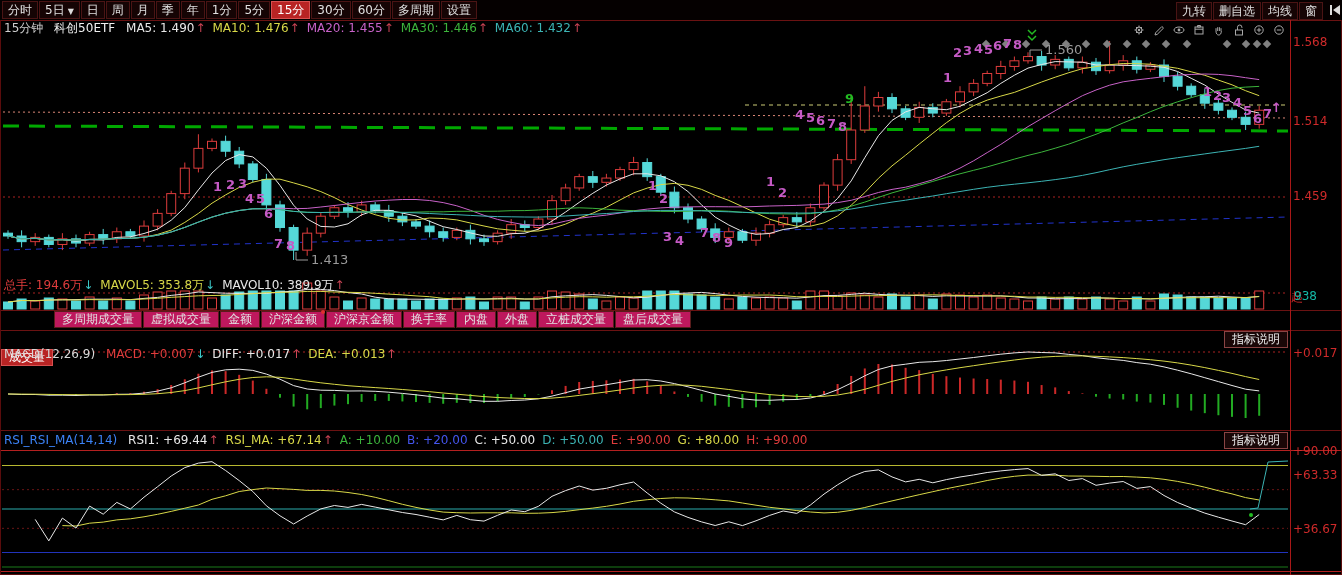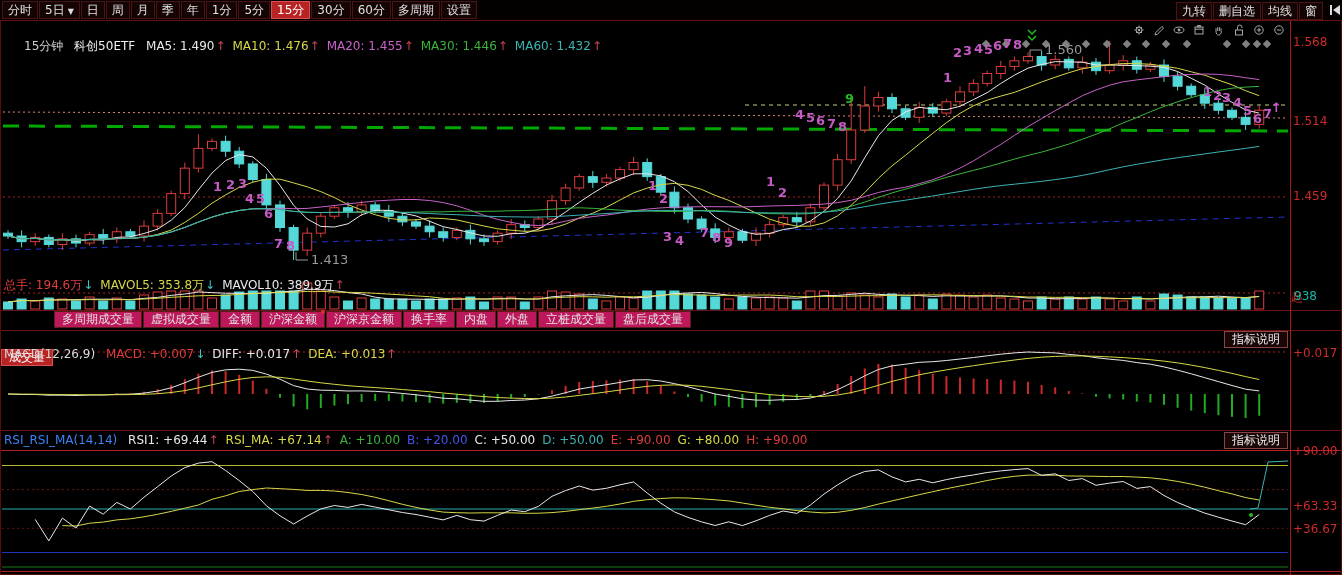--- a/index.html
+++ b/index.html
@@ -523,21 +523,21 @@
       <line x1="2" y1="78" x2="1288" y2="78" stroke="#2aacac" stroke-width="1"></line>
       <line x1="2" y1="97.32849999999999" x2="1288" y2="97.32849999999999" stroke="#6a1515" stroke-width="1" stroke-dasharray="2,3"></line>
       <line x1="2" y1="121.5" x2="1288" y2="121.5" stroke="#2233bb" stroke-width="1"></line>
       <line x1="2" y1="136" x2="1288" y2="136" stroke="#1a7a1a" stroke-width="1"></line>
       <polyline points="62.4,94.6 76.0,95.0 89.6,92.2 103.2,91.1 116.8,88.9 130.4,87.8 144.0,85.8 157.6,83.3 171.2,80.4 184.8,77.2 198.4,74.0 212.0,68.3 225.6,64.8 239.2,60.5 252.8,58.6 266.4,57.0 280.0,57.7 293.6,58.4 307.2,59.4 320.8,59.4 334.4,60.0 348.0,61.5 361.6,63.5 375.2,66.3 388.8,69.7 402.4,73.3 416.0,76.4 429.6,79.0 443.2,81.1 456.8,81.7 470.4,82.0 484.0,81.8 497.6,81.8 511.2,81.8 524.8,82.3 538.4,82.2 552.0,81.6 565.6,80.4 579.2,78.7 592.8,77.1 606.4,75.3 620.0,73.0 633.6,70.3 647.2,68.7 660.8,67.5 674.4,66.8 688.0,67.0 701.6,67.8 715.2,68.8 728.8,69.9 742.4,72.0 756.0,74.2 769.6,76.3 783.2,77.8 796.8,79.6 810.4,81.0 824.0,81.9 837.6,81.3 851.2,79.4 864.8,76.5 878.4,73.1 892.0,69.9 905.6,66.8 919.2,63.7 932.8,60.7 946.4,57.7 960.0,55.0 973.6,52.4 987.2,49.5 1000.8,47.1 1014.4,45.3 1028.0,44.1 1041.6,44.1 1055.2,44.2 1068.8,45.0 1082.4,45.1 1096.0,45.3 1109.6,45.6 1123.2,45.5 1136.8,46.1 1150.4,46.8 1164.0,48.3 1177.6,50.4 1191.2,53.1 1204.8,56.2 1218.4,59.7 1232.0,62.9 1245.6,66.6 1259.2,69.0" fill="none" stroke="#d8d848" stroke-width="1"></polyline>
       <polyline points="35.2,88.4 48.8,109.9 62.4,87.1 76.0,97.1 89.6,75.1 103.2,83.2 116.8,71.4 130.4,78.0 144.0,66.2 157.6,55.7 171.2,45.0 184.8,36.6 198.4,32.1 212.0,30.7 225.6,39.5 239.2,49.6 252.8,60.5 266.4,74.8 280.0,84.8 293.6,93.0 307.2,85.0 320.8,77.9 334.4,74.5 348.0,76.4 361.6,73.4 375.2,76.1 388.8,78.8 402.4,81.5 416.0,83.5 429.6,86.2 443.2,88.9 456.8,84.4 470.4,88.7 484.0,90.1 497.6,84.3 511.2,79.0 524.8,80.7 538.4,75.3 552.0,65.3 565.6,59.6 579.2,55.0 592.8,59.1 606.4,57.3 620.0,53.8 633.6,51.0 647.2,62.0 660.8,72.2 674.4,80.9 688.0,86.4 701.6,90.9 715.2,94.5 728.8,90.8 742.4,94.6 756.0,89.8 769.6,84.4 783.2,80.0 796.8,82.4 810.4,74.0 824.0,63.1 837.6,53.8 851.2,45.7 864.8,40.5 878.4,38.9 892.0,45.9 905.6,50.9 919.2,48.3 932.8,51.8 946.4,48.6 960.0,46.0 973.6,43.9 987.2,41.5 1000.8,39.9 1014.4,38.6 1028.0,37.6 1041.6,44.4 1055.2,42.8 1068.8,49.5 1082.4,47.6 1096.0,54.3 1109.6,52.1 1123.2,50.5 1136.8,57.4 1150.4,55.6 1164.0,64.5 1177.6,71.5 1191.2,77.0 1204.8,82.1 1218.4,86.2 1232.0,90.0 1245.6,93.7 1259.2,83.5" fill="none" stroke="#e8e8e8" stroke-width="1"></polyline>
       <polyline points="1250,78 1258,77 1268,31 1288,30" fill="none" stroke="#3cb4b4"></polyline>
       <circle cx="1251" cy="84" r="2" fill="#22bb22"></circle>
     </svg>
 
-  <div class="ovl hdr" style="left:4px;top:38px;margin-left:20px;">
+  <div class="ovl hdr" style="left:4px;top:20px;">
     <span style="color:#cfcfcf;">15分钟</span>
     <span style="color:#f0f0f0;">科创50ETF</span>
     <span id="maLabels"><span style="color: rgb(232, 232, 232);">MA5: 1.490</span><span style="color: rgb(204, 68, 85); margin-left: -6px;">↑</span><span style="color: rgb(216, 216, 72);">MA10: 1.476</span><span style="color: rgb(204, 68, 85); margin-left: -6px;">↑</span><span style="color: rgb(200, 98, 200);">MA20: 1.455</span><span style="color: rgb(204, 68, 85); margin-left: -6px;">↑</span><span style="color: rgb(60, 180, 60);">MA30: 1.446</span><span style="color: rgb(204, 68, 85); margin-left: -6px;">↑</span><span style="color: rgb(60, 180, 180);">MA60: 1.432</span><span style="color: rgb(204, 68, 85); margin-left: -6px;">↑</span></span>
   </div>
   <div class="icons" id="chartIcons">
       <svg width="13" height="14">
         <circle cx="6" cy="7" r="3" fill="none" stroke="#a8a8a8"></circle>
         <circle cx="6" cy="7" r="1.2" fill="#a8a8a8"></circle>
         <path d="M6 2.5v2M6 9.5v2M1.5 7h2M8.5 7h2M3 4l1.4 1.4M7.6 8.6L9 10M9 4L7.6 5.4M4.4 8.6L3 10" stroke="#a8a8a8" stroke-width="1" fill="none"></path>
       </svg>
@@ -608,21 +608,21 @@
   <div class="hline" style="top:571px;background:#b42020;"></div>
   <div class="hline" style="top:574px;background:#5a0c0c;"></div>
 
   <div id="mainAxis">
       <div class="axis-lbl" style="top: 35px;">1.568</div>
       <div class="axis-lbl" style="top: 114px;">1.514</div>
       <div class="axis-lbl" style="top: 189px;">1.459</div>
     </div>
   <div id="rsiAxis">
       <div class="axis-lbl" style="top: 444px;">+90.00</div>
-      <div class="axis-lbl" style="top: 499px;">+63.33</div>
+      <div class="axis-lbl" style="top: 468px;">+63.33</div>
       <div class="axis-lbl" style="top: 522px;">+36.67</div>
     </div>
 
   <div class="vline" style="left:0;top:20px;height:555px;background:#5a0c0c;"></div>
   <div class="vline" style="left:1290px;top:20px;height:555px;background:#a81818;"></div>
   <div class="vline" style="left:1341px;top:20px;height:555px;background:#5a0c0c;"></div>
 
 </div>
 
 </body></html>

